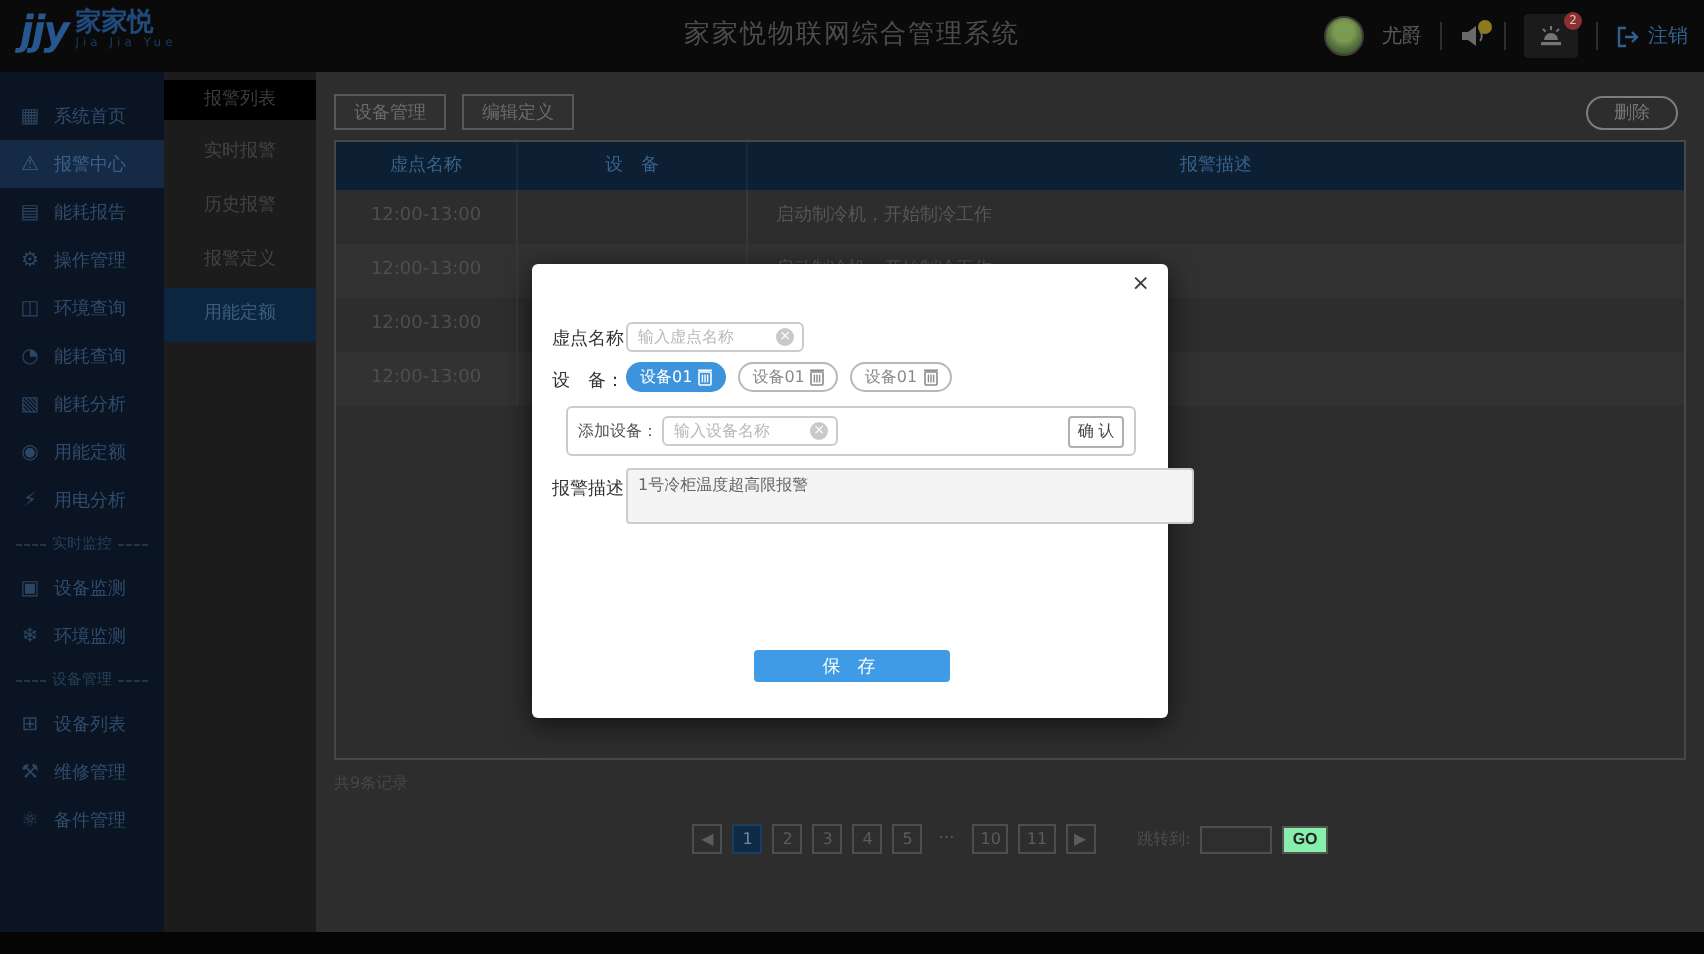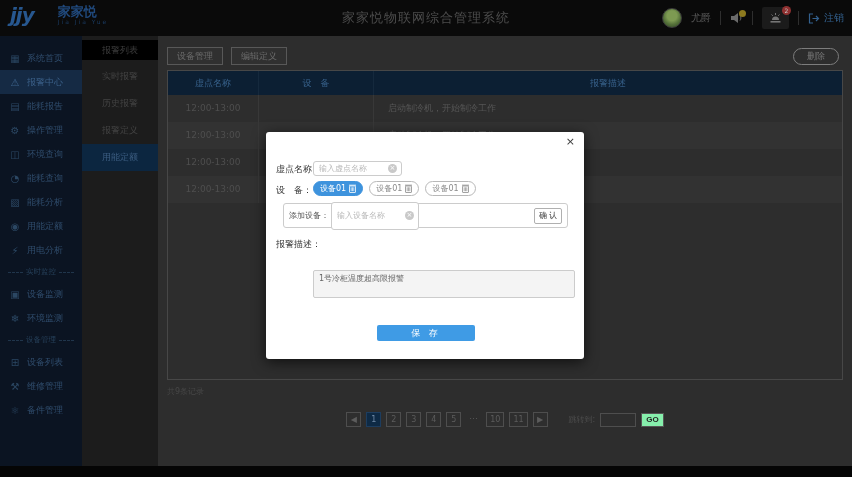--- a/index.html
+++ b/index.html
@@ -5,21 +5,21 @@
   * { margin:0; padding:0; box-sizing:border-box; }
   html,body { width:852px; height:480px; }
   body {
     position:relative; overflow:hidden; background:#ffffff;
     font-family:"DejaVu Sans","Liberation Sans",sans-serif;
     -webkit-font-smoothing:antialiased;
   }
 
   
   .header { position:absolute; top:0; left:0; width:852px; height:36px; background:#0a0a0a; z-index:10; }
-  .logo { position:absolute; left:10px; top:3px; display:flex; align-items:center; gap:24px; }
+  .logo { position:absolute; left:10px; top:3px; display:flex; align-items:center; gap:4px; }
   .logo-jjy { font-size:20px; font-weight:bold; font-style:italic; color:#27578f; letter-spacing:-1px; }
   .logo-cn { font-size:13px; font-weight:bold; color:#20497c; line-height:13px; }
   .logo-en { font-size:6px; color:#1a3a60; letter-spacing:2px; }
   .header-title { position:absolute; left:0; right:0; top:0; height:36px; line-height:36px; text-align:center; color:#4c4c4c; font-size:13px; letter-spacing:1px; }
   .header-right { position:absolute; right:8px; top:0; height:36px; display:flex; align-items:center; gap:9px; z-index:2; }
   .avatar { width:20px; height:20px; border-radius:50%; border:1px solid #3c3c3c;
     background:radial-gradient(circle at 50% 38%, #7d9a52 0 34%, #55713a 60%, #2c421f 100%); }
   .user-name { color:#585858; font-size:10px; }
   .hdr-divider { width:1px; height:14px; background:#2e2e2e; }
   .icon-btn { position:relative; display:flex; align-items:center; cursor:pointer; }
@@ -82,23 +82,23 @@
   .input-wrap { position:absolute; height:15px; }
   .input-wrap input, .input-wrap textarea { width:100%; height:100%; border:1px solid #cccccc; border-radius:3px; font-size:8px; color:#666666; padding:0 15px 0 5px; outline:none; font-family:inherit; }
   .input-wrap input::placeholder { color:#b8b8b8; }
   .clear-ic { position:absolute; right:5px; top:50%; margin-top:-4.5px; width:9px; height:9px; border-radius:50%; background:#c9c9c9; color:#ffffff; font-size:7px; line-height:9px; text-align:center; cursor:pointer; }
   .chips { position:absolute; left:47px; top:49px; display:flex; gap:6px; }
   .chip { height:15px; display:flex; align-items:center; gap:3px; padding:0 6px; border-radius:8px; border:1px solid #b8b8b8; background:#ffffff; color:#8a8a8a; font-size:8px; cursor:pointer; }
   .chip.active { background:#3e93dd; border-color:#3e93dd; color:#ffffff; }
   .chip svg { display:block; }
   .add-box { position:absolute; left:17px; top:71px; width:285px; height:25px; border:1px solid #cccccc; border-radius:3px; display:flex; align-items:center; padding:0 5px; }
   .add-box .a-label { color:#555555; font-size:8px; flex-shrink:0; }
-  .add-box .input-wrap { position:relative; width:88px; height:28px; margin-left:2px; }
+  .add-box .input-wrap { position:relative; width:88px; height:15px; margin-left:2px; }
   .confirm-btn { margin-left:auto; width:28px; height:16px; border:1px solid #b0b0b0; border-radius:2px; background:#ffffff; color:#444444; font-size:8px; line-height:14px; text-align:center; cursor:pointer; }
-  .desc-wrap { position:absolute; left:47px; top:102px; width:262px; height:28px;margin-top:36px; }
+  .desc-wrap { position:absolute; left:47px; top:102px; width:284px; height:28px; }
   .desc-wrap textarea { resize:none; background:#f4f4f4; border-radius:2px; padding:3px 5px; line-height:10px; }
   .save-btn { position:absolute; left:111px; top:193px; width:98px; height:16px; background:#3f9be5; border:none; border-radius:2px; color:#ffffff; font-size:9px; letter-spacing:3px; line-height:16px; text-align:center; cursor:pointer; }
 </style>
 </head>
 <body>
 
 <div class="header">
   <div class="logo">
     <span class="logo-jjy">jjy</span>
     <span>

